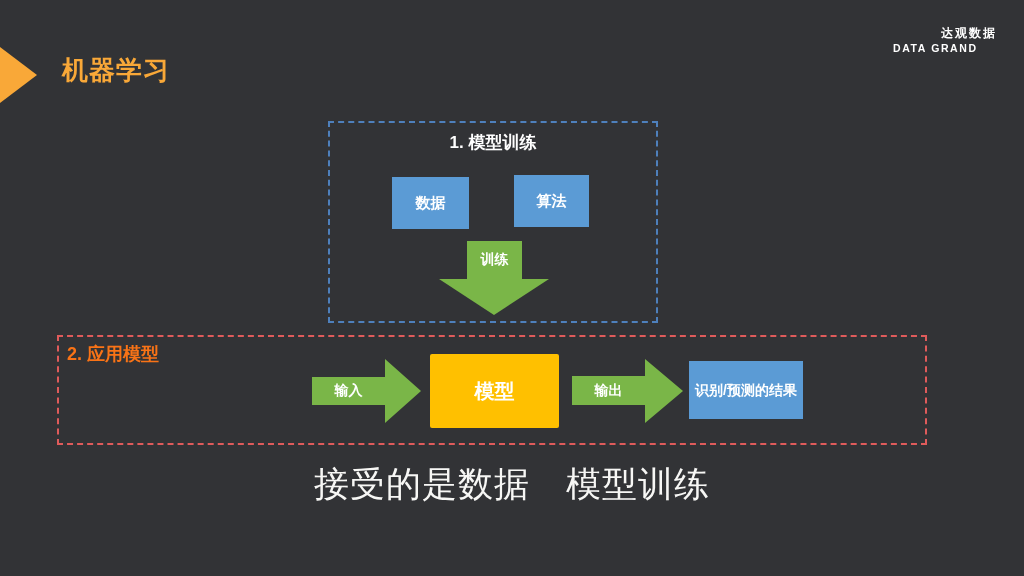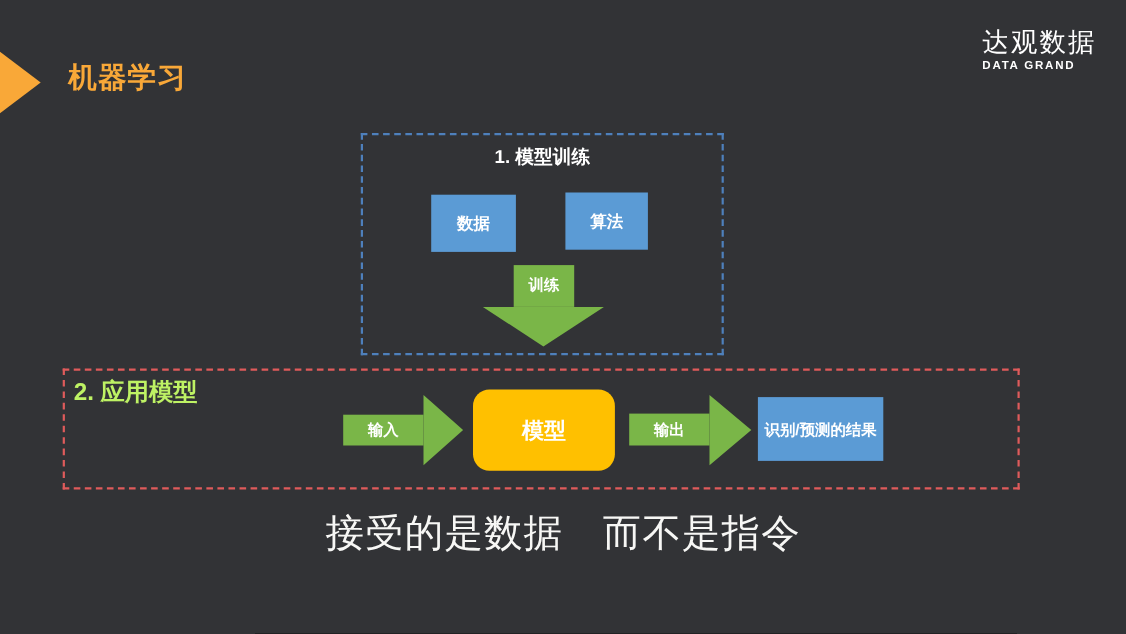--- a/index.html
+++ b/index.html
@@ -16,21 +16,21 @@
     border-top:28px solid transparent;
     border-bottom:28px solid transparent;
     border-left:37px solid var(--orange,#F9A838);
   }
   .page-title{
     position:absolute;left:62px;top:53px;
     font-size:26px;font-weight:bold;color:var(--orange,#F9A838);
     letter-spacing:1px;
   }
   .logo{position:absolute;left:893px;top:27px;color:#fff;line-height:1;}
-  .logo-cn{font-size:24px;font-weight:normal;letter-spacing:2px;}
+  .logo-cn{font-size:12px;font-weight:bold;letter-spacing:2px;margin-left:48px;}
   .logo-en{font-size:10.5px;font-weight:bold;letter-spacing:1.6px;margin-top:4px;}
 
   
   .train-box{
     position:absolute;left:328px;top:121px;width:330px;height:202px;
     border:2px dashed var(--blueBorder,#4E80BC);
     box-sizing:border-box;
   }
   .train-title{
     position:absolute;left:0;top:8px;width:100%;text-align:center;
@@ -57,41 +57,41 @@
   }
 
   
   .apply-box{
     position:absolute;left:57px;top:335px;width:870px;height:110px;
     border:2px dashed var(--red,#DF5B5B);
     box-sizing:border-box;
   }
   .apply-title{
     position:absolute;left:8px;top:5px;
-    color:#bef264;font-size:22px;font-weight:bold;
+    color:#f97316;font-size:18px;font-weight:bold;
   }
   .box-newdata{left:130px;top:25px;width:113px;height:58px;}
   .box-result{left:630px;top:24px;width:114px;height:58px;font-size:14px;line-height:1.35;padding:0;}
   .right-arrow-shaft{
     position:absolute;background:var(--green,#7AB648);
     display:flex;align-items:center;justify-content:center;
     color:#fff;font-size:14px;font-weight:bold;
   }
   .shaft-in{left:253px;top:40px;width:73px;height:28px;text-align:center;}
   .shaft-out{left:513px;top:39px;width:73px;height:29px;}
   .right-arrow-head{
     position:absolute;width:0;height:0;
     border-top:32px solid transparent;
     border-bottom:32px solid transparent;
   }
   .head-in{left:326px;top:22px;border-left:36px solid var(--green,#7AB648);}
   .head-out{left:586px;top:22px;border-left:38px solid var(--green,#7AB648);}
   .model-box{
     position:absolute;left:371px;top:17px;width:129px;height:74px;
-    background:var(--yellow,#FFC000);border-radius:15px;
+    background:var(--yellow,#FFC000);border-radius:2px;
     display:flex;align-items:center;justify-content:center;
     color:#fff;font-size:20px;font-weight:bold;
   }
 
   
   .footer-text{
     position:absolute;left:0;top:461px;width:100%;
     text-align:center;color:#F7F7F5;font-size:35px;font-weight:normal;
     letter-spacing:1px;
   }
@@ -119,15 +119,15 @@
   <div class="apply-box">
     <div class="apply-title">2. 应用模型</div>
     <div class="right-arrow-shaft shaft-in">输入</div>
     <div class="right-arrow-head head-in"></div>
     <div class="model-box">模型</div>
     <div class="right-arrow-shaft shaft-out">输出</div>
     <div class="right-arrow-head head-out"></div>
     <div class="blue-box box-result">识别/预测的结果</div>
   </div>
 
-  <div class="footer-text">接受的是数据　而不是指令</div>
+  <div class="footer-text">接受的是数据　模型训练</div>
 
 </div>
 
 </body></html>

